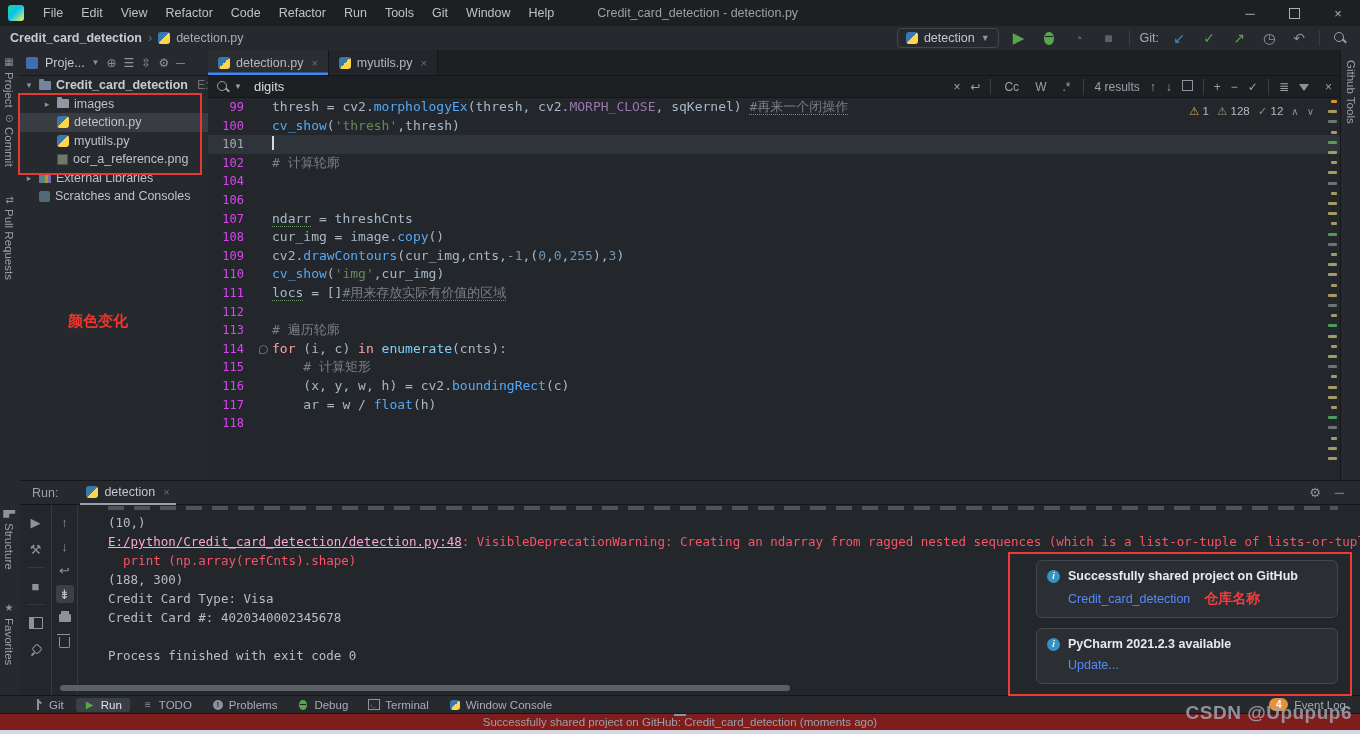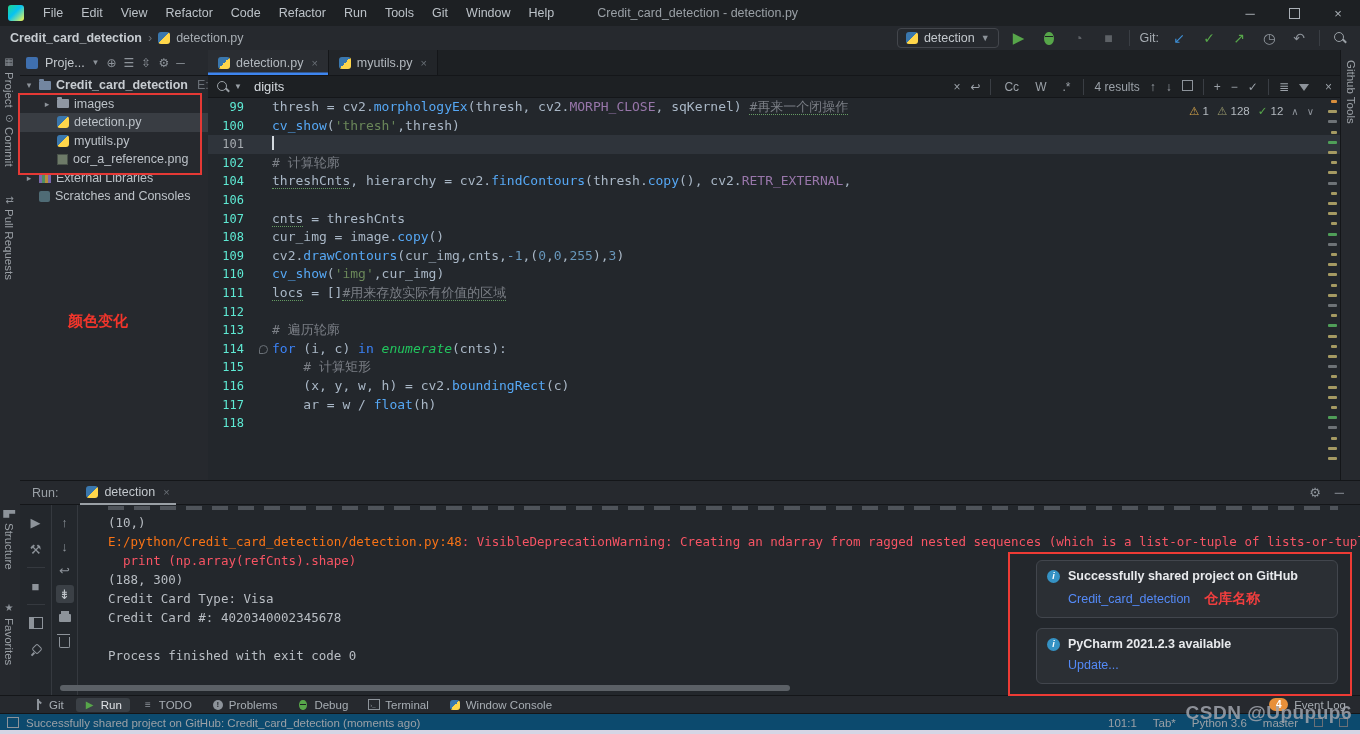--- a/index.html
+++ b/index.html
@@ -69,27 +69,27 @@
 
   
   .editor{left:208px;top:76px;width:1132px;height:404px;background:#23272c;overflow:hidden;}
   .findbar{position:absolute;left:0;top:0;width:1132px;height:22px;background:#1d2023;border-bottom:1px solid #141619;display:flex;align-items:center;gap:10px;padding:0 8px;box-sizing:border-box;color:#9ba1a8;font-size:12px;}
   .fb-q{color:#d6dbe0;font-size:13px;margin-left:2px;}
   .fb-sp{flex:1;}
   .fb-t{padding:0 3px;}
   .i-funnel{width:0;height:0;border-left:5px solid transparent;border-right:5px solid transparent;border-top:7px solid #8d939a;display:inline-block;}
   .code{position:absolute;left:0;top:22px;width:1132px;}
   .cl{display:flex;height:18.6px;line-height:18.6px;font-size:13px;white-space:pre;}
-  .cl .gut{width:36px;flex:none;text-align:right;padding-right:12px;color:#5eead4;font-family:"DejaVu Sans Mono",monospace;font-size:12px;}
+  .cl .gut{width:36px;flex:none;text-align:right;padding-right:12px;color:#d946ef;font-family:"DejaVu Sans Mono",monospace;font-size:12px;}
   .cl .fold{width:16px;flex:none;position:relative;}
   .cl.cur{background:#2f343b;}
   .cl.cur .gut{color:#a6abb0;}
   .cursor{display:inline-block;width:2px;height:14px;background:#d3d8dd;vertical-align:-2px;}
   .foldmark{position:absolute;left:3px;top:5px;width:7px;height:7px;border:1px solid #6a7077;border-radius:50% 50% 50% 0;}
-  .s-t{color:#a9b7c6;text-align:right;} .s-fn{color:#56a8f5;} .s-kw{color:#3b82f6;} .s-bi{color:#22c55e;font-style:italic;}
+  .s-t{color:#a9b7c6;text-align:right;} .s-fn{color:#56a8f5;} .s-kw{color:#fca5a5;} .s-bi{color:#7dd3fc;}
   .s-str{color:#6a8759;} .s-num{color:#6897bb;} .s-const{color:#9876aa;} .s-cm{color:#7a7e85;}
   .s-und{border-bottom:1px dotted #659b63;}
   .inspections{position:absolute;right:26px;top:28px;display:flex;align-items:center;gap:8px;font-size:11.5px;color:#b3b9bf;}
   .warn-y{color:#d9a74a;} .warn-g{color:#9a9a6d;} .ok-g{color:#57a64a;}
   .insp-ch{color:#8d939a;font-size:10px;}
   .estripe{position:absolute;right:2px;top:24px;width:12px;height:375px;}
   .mark{position:absolute;height:3px;border-radius:1px;right:1px;}
 
   
   .stripe-right{left:1340px;top:50px;width:20px;height:645px;background:#26292e;border-left:1px solid #141619;}
@@ -112,36 +112,36 @@
   .i-pin::after{content:'';position:absolute;left:2px;top:8px;width:1.5px;height:4px;background:#8d939a;transform:rotate(45deg);}
   .i-printer{position:relative;width:12px;height:8px;background:#8d939a;border-radius:1px;display:inline-block;}
   .i-printer::before{content:'';position:absolute;left:2px;top:-3px;width:8px;height:3px;background:#8d939a;}
   .i-trash{position:relative;width:9px;height:10px;border:1.5px solid #8d939a;border-top:none;border-radius:0 0 2px 2px;display:inline-block;}
   .i-trash::before{content:'';position:absolute;left:-3px;top:-3px;width:13px;height:1.5px;background:#8d939a;}
   .con-clip{position:absolute;left:88px;top:25px;width:1230px;height:4px;
             background:repeating-linear-gradient(90deg,#5a5f66 0 16px,transparent 16px 26px);opacity:.8;}
   .con-lines{position:absolute;left:88px;top:32px;width:1260px;overflow:hidden;}
   .con-line{height:19px;line-height:19px;font-size:12.5px;white-space:pre;color:#b9bec4;}
   .con-err{color:#f75464;}
-  .con-link{color:#f97316;}
+  .con-link{color:#f9a8d4;text-decoration:underline;}
   .con-scroll{position:absolute;left:40px;top:204px;width:730px;height:6px;background:#5b6066;border-radius:3px;}
 
   
   .bottombar{left:0;top:695px;width:1360px;height:18px;background:#26292e;border-top:1px solid #141619;display:flex;align-items:center;gap:4px;padding-left:24px;box-sizing:border-box;font-size:11.5px;color:#a7adb3;}
   .bb-item{display:flex;align-items:center;gap:5px;padding:1px 8px;border-radius:3px;}
   .bb-item.active{background:#3b4046;color:#dfe1e5;}
   .bb-ic{font-size:10px;color:#8d939a;display:inline-flex;align-items:center;justify-content:center;width:12px;height:12px;}
   .i-branch{position:relative;width:8px;height:11px;display:inline-block;}
   .i-branch::before{content:'';position:absolute;left:3px;top:0;width:1.5px;height:11px;background:#8d939a;}
   .i-branch::after{content:'';position:absolute;left:3px;top:2px;width:5px;height:1.5px;background:#8d939a;transform:rotate(40deg);}
   .i-problems{width:10px;height:10px;border-radius:50%;background:#8d939a;color:#26292e;font-size:8px;font-weight:bold;display:inline-flex;align-items:center;justify-content:center;}
   .i-term{width:11px;height:9px;border:1px solid #8d939a;font-size:6px;color:#8d939a;display:inline-flex;align-items:center;padding-left:1px;}
   .ev-right{margin-left:auto;display:flex;align-items:center;gap:6px;padding-right:14px;}
   .ev-badge{min-width:13px;height:13px;border-radius:7px;background:#e8903a;color:#fff;font-size:10px;font-weight:bold;display:flex;align-items:center;justify-content:center;padding:0 3px;}
-  .statusbar{left:0;top:713px;width:1360px;height:17px;background:#0c4a6e;border-top:1px solid #141619;display:flex;align-items:center;font-size:11.5px;color:#9ba0a6;}
+  .statusbar{left:0;top:713px;width:1360px;height:17px;background:#7f1d1d;border-top:1px solid #141619;display:flex;align-items:center;font-size:11.5px;color:#9ba0a6;flex-direction:column;}
   .sb-ic{width:10px;height:9px;border:1px solid #8d939a;margin:0 7px 0 7px;}
   .sb-right{margin-left:auto;display:flex;align-items:center;gap:16px;padding-right:12px;}
   .bottomstrip{left:0;top:730px;width:1360px;height:4px;background:#d6d5e4;}
 
   
   .notif-redrect{left:1008px;top:552px;width:340px;height:140px;border:2px solid #ee3b35;z-index:8;pointer-events:none;}
   .notif-card{position:absolute;left:1036px;width:302px;background:#2b2f34;border:1px solid #42464d;border-radius:6px;box-sizing:border-box;padding:8px 10px;z-index:7;}
   .nc1{top:560px;height:58px;} .nc2{top:628px;height:56px;}
   .nc-row{display:flex;align-items:center;gap:8px;}
   .i-info{width:13px;height:13px;border-radius:50%;background:#3592c4;color:#fff;font-size:9px;font-weight:bold;font-style:italic;display:inline-flex;align-items:center;justify-content:center;flex:none;}
@@ -329,23 +329,23 @@
       <span class="vsep"></span>
       <span>≣</span>
       <span><span class="i-funnel"></span></span>
       <span style="margin-left:6px;">×</span>
     </div>
     <div class="code mono" id="code">
         <div class="cl"><span class="gut">99</span><span class="fold"></span><span><span class="s-t">thresh = cv2.</span><span class="s-fn">morphologyEx</span><span class="s-t">(thresh, cv2.</span><span class="s-const">MORPH_CLOSE</span><span class="s-t">, sqKernel) </span><span class="s-cm s-und">#再来一个闭操作</span></span></div>
         <div class="cl"><span class="gut">100</span><span class="fold"></span><span><span class="s-fn">cv_show</span><span class="s-t">(</span><span class="s-str">'thresh'</span><span class="s-t">,thresh)</span></span></div>
         <div class="cl cur"><span class="gut">101</span><span class="fold"></span><span><span class="cursor"></span></span></div>
         <div class="cl"><span class="gut">102</span><span class="fold"></span><span><span class="s-cm"># 计算轮廓</span></span></div>
-        <div class="cl"><span class="gut">104</span><span class="fold"></span><span><span class="s-t s-und">threshCnts</span><span class="s-t">, hierarchy = cv2.</span><span class="s-fn">findContours</span><span class="s-t">(thresh.</span><span class="s-fn">copy</span><span class="s-t">(), cv2.</span><span class="s-const">RETR_EXTERNAL</span><span class="s-t">,</span></span></div>
+        <div class="cl"><span class="gut">104</span><span class="fold"></span></div>
         <div class="cl"><span class="gut">106</span><span class="fold"></span><span></span></div>
-        <div class="cl"><span class="gut">107</span><span class="fold"></span><span><span class="s-t s-und">cnts</span><span class="s-t"> = threshCnts</span></span></div>
+        <div class="cl"><span class="gut">107</span><span class="fold"></span><span><span class="s-t s-und">ndarr</span><span class="s-t"> = threshCnts</span></span></div>
         <div class="cl"><span class="gut">108</span><span class="fold"></span><span><span class="s-t">cur_img = image.</span><span class="s-fn">copy</span><span class="s-t">()</span></span></div>
         <div class="cl"><span class="gut">109</span><span class="fold"></span><span><span class="s-t">cv2.</span><span class="s-fn">drawContours</span><span class="s-t">(cur_img,cnts,</span><span class="s-num">-1</span><span class="s-t">,(</span><span class="s-num">0</span><span class="s-t">,</span><span class="s-num">0</span><span class="s-t">,</span><span class="s-num">255</span><span class="s-t">),</span><span class="s-num">3</span><span class="s-t">)</span></span></div>
         <div class="cl"><span class="gut">110</span><span class="fold"></span><span><span class="s-fn">cv_show</span><span class="s-t">(</span><span class="s-str">'img'</span><span class="s-t">,cur_img)</span></span></div>
         <div class="cl"><span class="gut">111</span><span class="fold"></span><span><span class="s-t s-und">locs</span><span class="s-t"> = []</span><span class="s-cm s-und">#用来存放实际有价值的区域</span></span></div>
         <div class="cl"><span class="gut">112</span><span class="fold"></span><span></span></div>
         <div class="cl"><span class="gut">113</span><span class="fold"></span><span><span class="s-cm"># 遍历轮廓</span></span></div>
         <div class="cl"><span class="gut">114</span><span class="fold"><span class="foldmark"></span></span><span><span class="s-kw">for</span><span class="s-t"> (i, c) </span><span class="s-kw">in</span><span class="s-t"> </span><span class="s-bi">enumerate</span><span class="s-t">(cnts):</span></span></div>
         <div class="cl"><span class="gut">115</span><span class="fold"></span><span><span class="s-t">    </span><span class="s-cm"># 计算矩形</span></span></div>
         <div class="cl"><span class="gut">116</span><span class="fold"></span><span><span class="s-t">    (x, y, w, h) = cv2.</span><span class="s-fn">boundingRect</span><span class="s-t">(c)</span></span></div>
         <div class="cl"><span class="gut">117</span><span class="fold"></span><span><span class="s-t">    ar = w / </span><span class="s-fn">float</span><span class="s-t">(h)</span></span></div>

